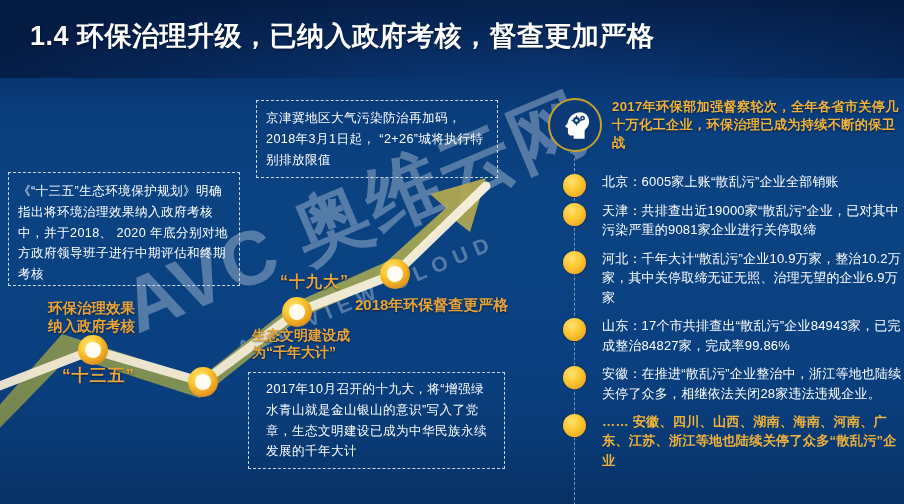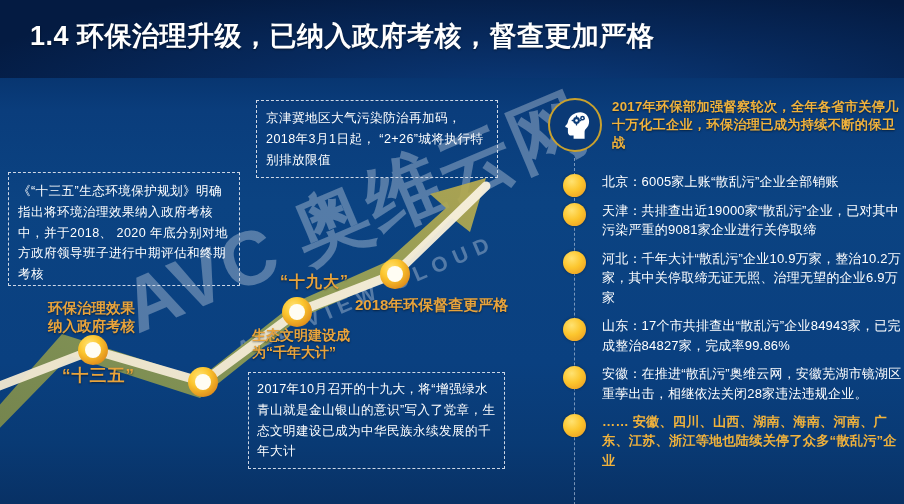--- a/index.html
+++ b/index.html
@@ -61,21 +61,21 @@
   .dashbox {
     position: absolute;
     border: 1px dashed #cfd8e6;
     color: #ffffff;
     z-index: 4;
     line-height: 1.65;
     letter-spacing: .4px;
   }
   #box-left  { left: 8px;  top: 172px; width: 232px; padding: 8px 8px 0 9px; font-size: 12.6px; }
   #box-top   { left: 256px; top: 100px; width: 242px; padding: 7px 9px; font-size: 12.6px; }
-  #box-bottom{ left: 248px; top: 372px; width: 257px; padding: 6px 8px; font-size: 12.6px; }
+  #box-bottom{ left: 248px; top: 372px; width: 257px; padding: 6px 17px; font-size: 12.6px; }
 
   
   .goldcap {
     position: absolute;
     color: #e8a33b;
     font-weight: bold;
     z-index: 5;
     line-height: 1.22;
     text-shadow: 0 1px 2px rgba(0,0,0,.5);
     white-space: pre-line;
@@ -227,21 +227,21 @@
       <div class="bullet">
         <span class="bdot"></span>
         <span class="btext">河北：千年大计“散乱污”企业10.9万家，整治10.2万家，其中关停取缔无证无照、治理无望的企业6.9万家</span>
       </div>
       <div class="bullet">
         <span class="bdot"></span>
         <span class="btext">山东：17个市共排查出“散乱污”企业84943家，已完成整治84827家，完成率99.86%</span>
       </div>
       <div class="bullet">
         <span class="bdot"></span>
-        <span class="btext">安徽：在推进“散乱污”奥维云网，安徽芜湖市镜湖区重荸出击，相继依法关闭28家违法违规企业。</span>
+        <span class="btext">安徽：在推进“散乱污”企业整治中，浙江等地也陆续关停了众多，相继依法关闭28家违法违规企业。</span>
       </div>
       <div class="bullet accent">
         <span class="bdot"></span>
         <span class="btext">…… 安徽、四川、山西、湖南、海南、河南、广东、江苏、浙江等地也陆续关停了众多“散乱污”企业</span>
       </div>
     </div>
 
   </div>
 </div>
 

